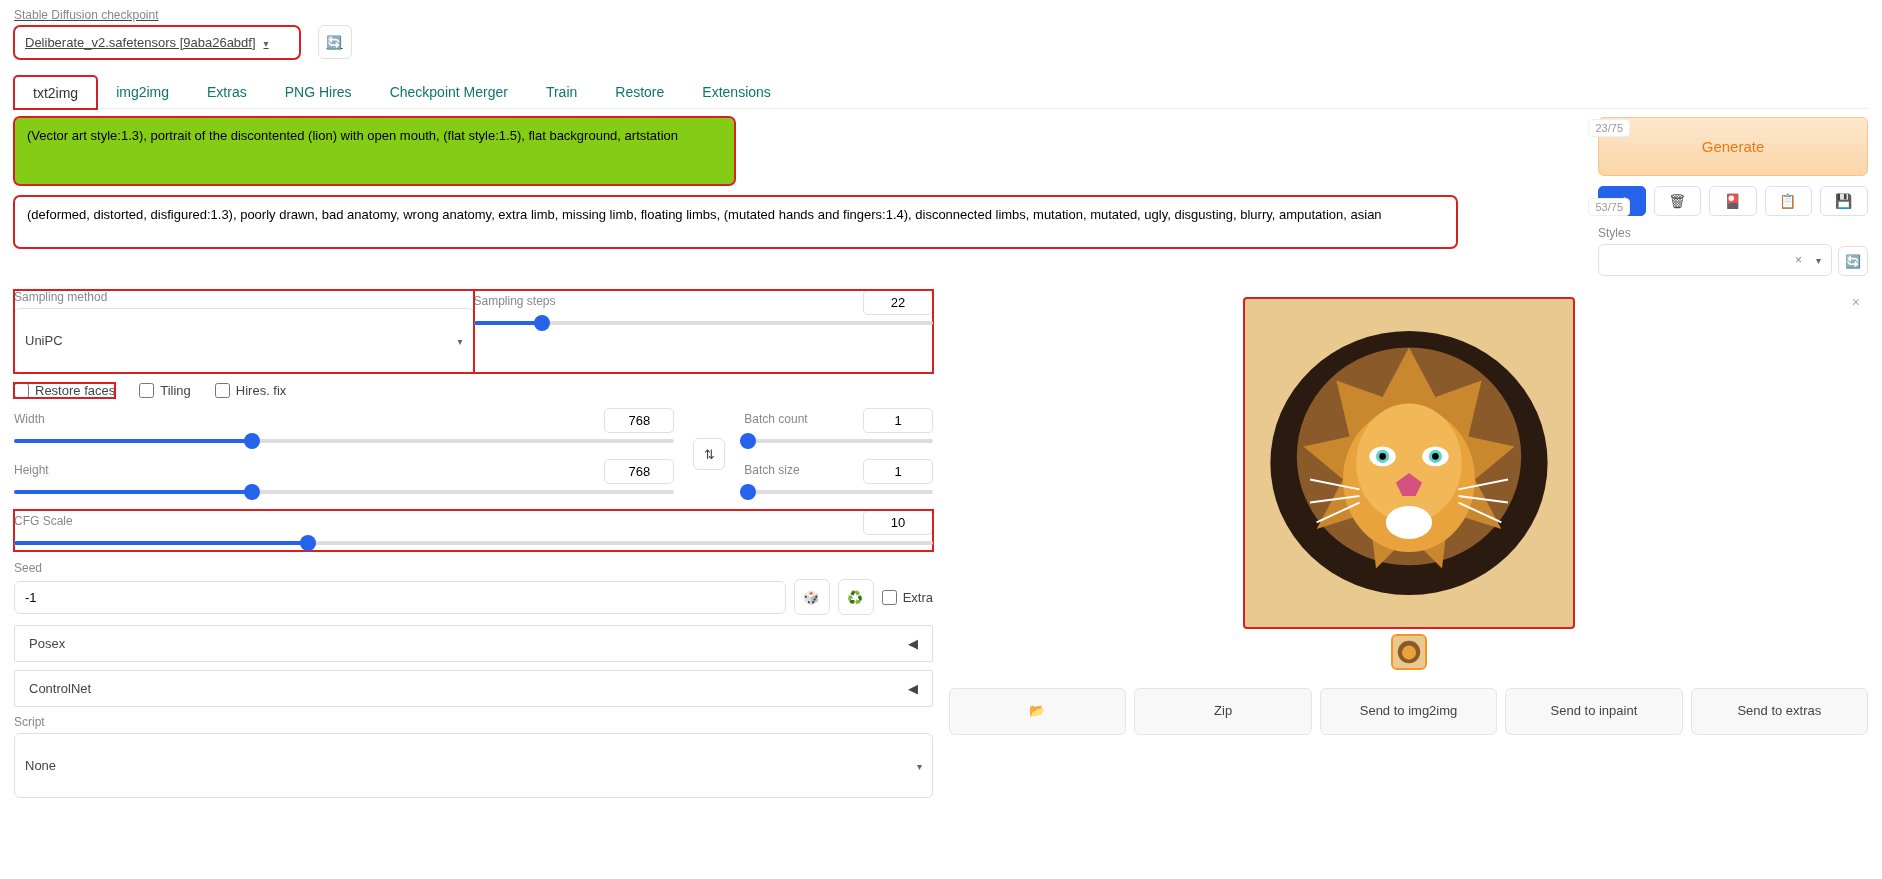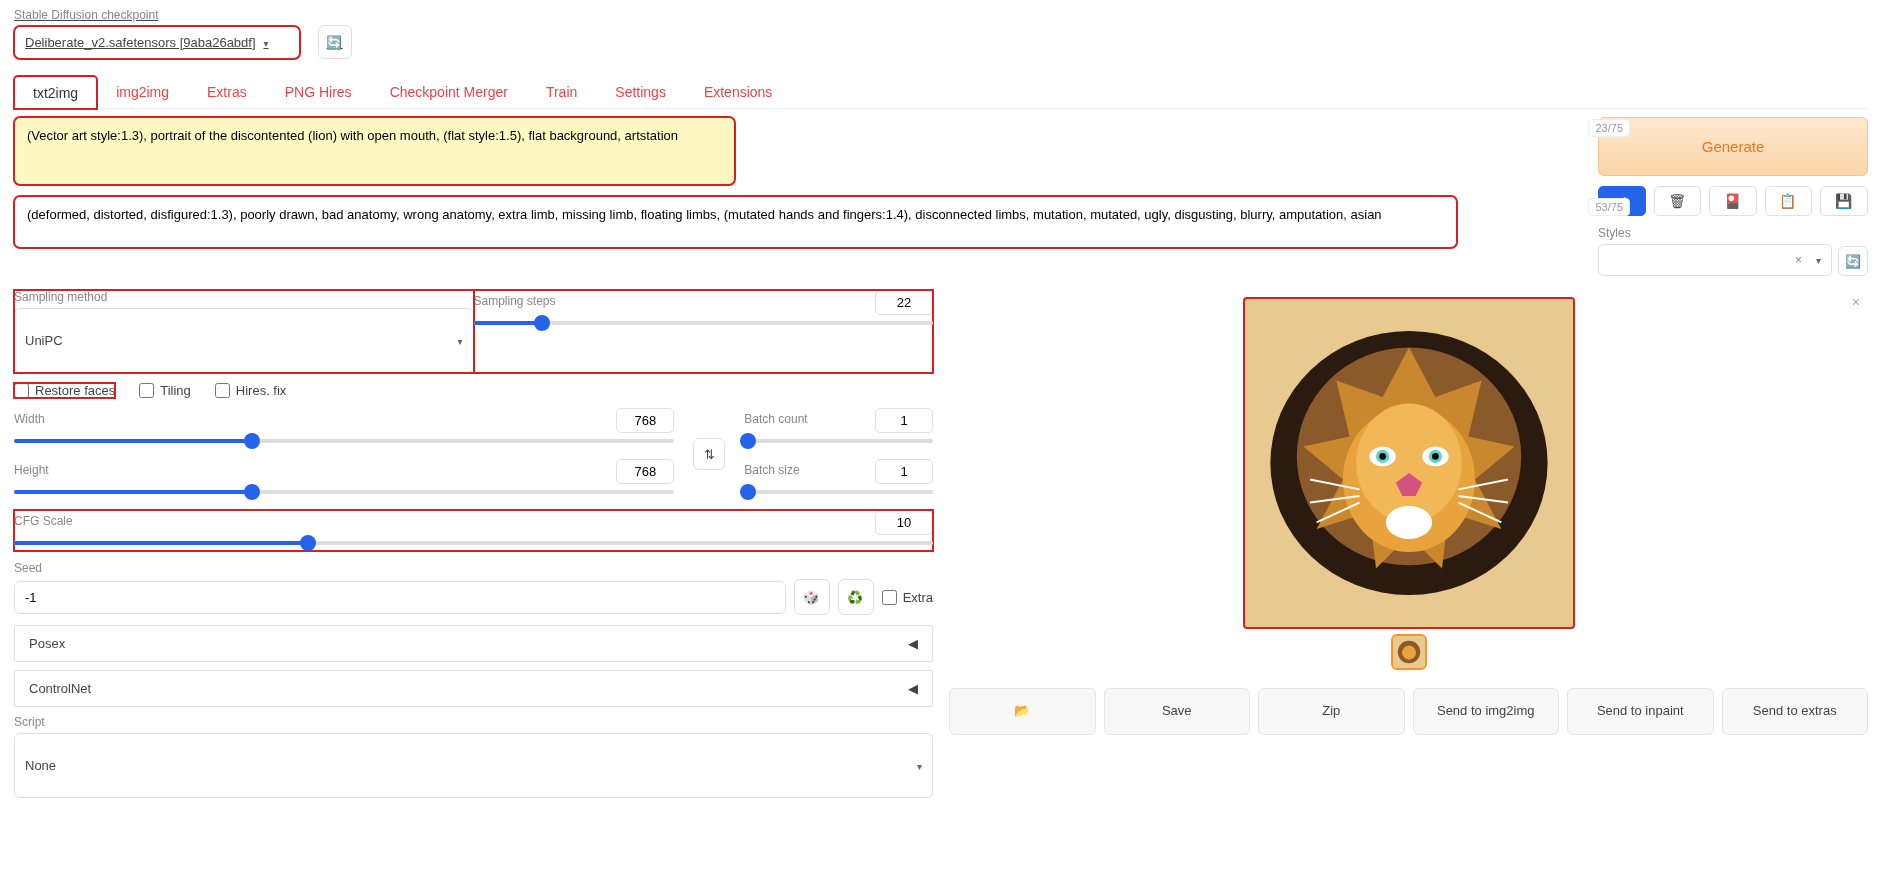--- a/index.html
+++ b/index.html
@@ -4,36 +4,36 @@
 <style>
 * { box-sizing: border-box; margin: 0; padding: 0; }
 body { font-family: -apple-system, BlinkMacSystemFont, "Segoe UI", sans-serif; font-size: 13px; color: #444; background: #fff; padding: 8px 14px; }
 .top-row { display: flex; align-items: flex-end; gap: 18px; margin-bottom: 16px; text-decoration: underline; }
 .label { font-size: 12px; color: #888; margin-bottom: 4px; display: block; }
 .select { border: 1px solid #e0e0e0; border-radius: 6px; padding: 8px 30px 8px 10px; background: #fff; min-width: 280px; font-size: 13px; cursor: pointer; display: flex; align-items: center; justify-content: space-between; }
 .select-caret::after { content: "▾"; font-size: 10px; color: #666; margin-left: 8px; }
 .icon-btn { width: 34px; height: 34px; border: 1px solid #e0e0e0; border-radius: 6px; background: #fff; display: flex; align-items: center; justify-content: center; cursor: pointer; }
 .refresh-icon { color: #2563eb; font-weight: bold; }
 .tabs { display: flex; gap: 0; border-bottom: 1px solid #eee; margin-bottom: 8px; }
-.tab { padding: 8px 18px; font-size: 14px; color: #ef4444; cursor: pointer; border: 1px solid transparent; border-bottom: none; border-radius: 4px 4px 0 0; }
+.tab { padding: 8px 18px; font-size: 14px; color: #0f766e; cursor: pointer; border: 1px solid transparent; border-bottom: none; border-radius: 4px 4px 0 0; }
 .tab.active { color: #333; border-color: #eee; background: #fff; position: relative; top: 1px; }
 .main-row { display: flex; gap: 16px; }
 .left-col { flex: 1; min-width: 0; }
 .right-col { width: 270px; flex-shrink: 0; }
 .prompt-box { position: relative; margin-bottom: 8px; }
-.prompt-textarea { width: 100%; border: 1px solid #d0e3f7; border-radius: 6px; padding: 10px 12px; font-size: 13px; resize: none; min-height: 68px; font-family: inherit; background: #fef9c3; }
+.prompt-textarea { width: 100%; border: 1px solid #d0e3f7; border-radius: 6px; padding: 10px 12px; font-size: 13px; resize: none; min-height: 68px; font-family: inherit; background: #84cc16; }
 .neg-textarea { border-color: #eee; background: #fff; min-height: 48px; }
 .token-count { position: absolute; right: -48px; top: 2px; font-size: 11px; color: #999; background: #fff; padding: 2px 6px; border: 1px solid #eee; border-radius: 4px; }
 .generate-btn { width: 100%; padding: 20px 0; background: linear-gradient(#fde8cf, #fbd5a8); border: 1px solid #f5c48c; border-radius: 6px; color: #ea7a16; font-size: 15px; font-weight: 500; cursor: pointer; margin-bottom: 10px; }
 .btn-row { display: flex; gap: 8px; margin-bottom: 10px; }
 .small-btn { flex: 1; height: 30px; border: 1px solid #e0e0e0; border-radius: 5px; background: #fff; display: flex; align-items: center; justify-content: center; cursor: pointer; font-size: 14px; }
 .styles-row { display: flex; gap: 6px; align-items: flex-end; }
 .styles-select { flex: 1; border: 1px solid #e0e0e0; border-radius: 6px; padding: 8px 10px; display: flex; justify-content: flex-end; align-items: center; gap: 6px; font-size: 12px; color: #888; }
 .ctrl-block { margin-bottom: 10px; }
-.num-box { width: 58px; border: 1px solid #e0e0e0; border-radius: 5px; padding: 4px 11px; text-align: center; font-size: 13px; }
+.num-box { width: 70px; border: 1px solid #e0e0e0; border-radius: 5px; padding: 4px 11px; text-align: center; font-size: 13px; }
 .check-row { display: flex; gap: 24px; margin: 10px 0; align-items: center; }
 .check-item { display: flex; align-items: center; gap: 6px; font-size: 13px; }
 .check-item input { width: 15px; height: 15px; }
 .swap-btn { width: 32px; height: 32px; border: 1px solid #e0e0e0; border-radius: 6px; background: #fff; display: flex; align-items: center; justify-content: center; cursor: pointer; margin-top: 30px; }
 .seed-row { display: flex; gap: 8px; align-items: center; }
 .seed-input { flex: 1; border: 1px solid #e0e0e0; border-radius: 6px; padding: 8px 10px; font-size: 13px; }
 .dice-btn { width: 36px; height: 36px; border: 1px solid #e0e0e0; border-radius: 6px; background: #fff; display: flex; align-items: center; justify-content: center; cursor: pointer; }
 .accordion { border: 1px solid #e0e0e0; border-radius: 2px; padding: 10px 14px; margin-bottom: 8px; display: flex; justify-content: space-between; align-items: center; cursor: pointer; }
 .output-col { flex: 1; }
 .output-row { display: flex; gap: 16px; margin-top: 14px; }
@@ -67,21 +67,21 @@
   </div>
 </div>
 
 <div class="tabs">
   <div class="tab active hl">txt2img</div>
   <div class="tab">img2img</div>
   <div class="tab">Extras</div>
   <div class="tab">PNG Hires</div>
   <div class="tab">Checkpoint Merger</div>
   <div class="tab">Train</div>
-  <div class="tab">Settings</div>
+  <div class="tab">Restore</div>
   <div class="tab">Extensions</div>
 </div>
 
 <div class="main-row">
   <div class="left-col">
     <div class="prompt-box">
       <textarea class="prompt-textarea hl" style="width: 46%;">(Vector art style:1.3), portrait of the discontented (lion) with open mouth, (flat style:1.5), flat background, artstation</textarea>
       <span class="token-count">23/75</span>
     </div>
     <div class="prompt-box">
@@ -267,20 +267,19 @@
       <div class="thumb">
         <svg viewBox="0 0 100 100" width="36" height="36">
             <rect width="100" height="100" fill="#e8c98f"></rect>
             <circle cx="50" cy="50" r="35" fill="#8b5a2b"></circle>
             <circle cx="50" cy="52" r="22" fill="#e8a33c"></circle>
           </svg>
       </div>
     </div>
     <div class="action-row">
       <div class="action-btn">📂</div>
-      <div class="action-btn">Save</div>
       <div class="action-btn">Zip</div>
       <div class="action-btn">Send to img2img</div>
       <div class="action-btn">Send to inpaint</div>
       <div class="action-btn">Send to extras</div>
     </div>
   </div>
 </div>
 
 </body></html>

